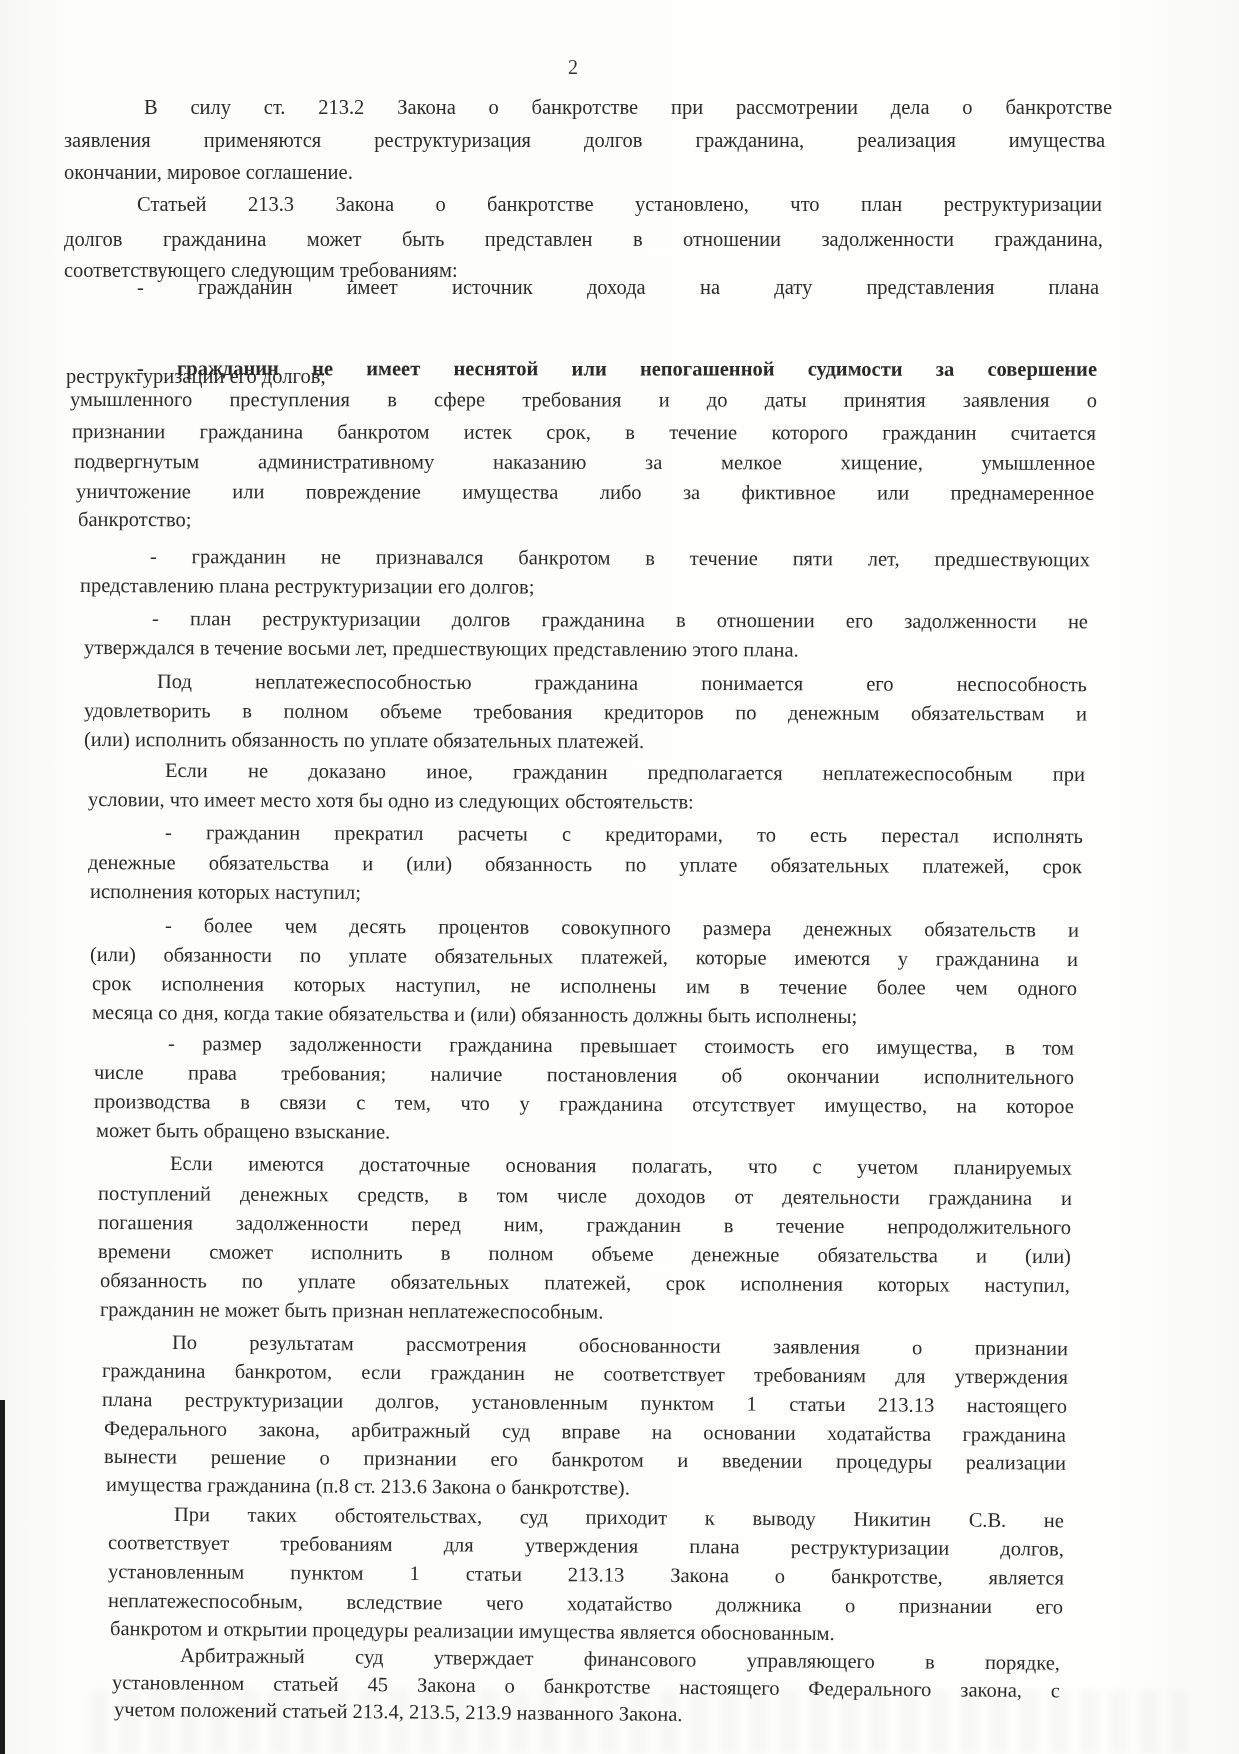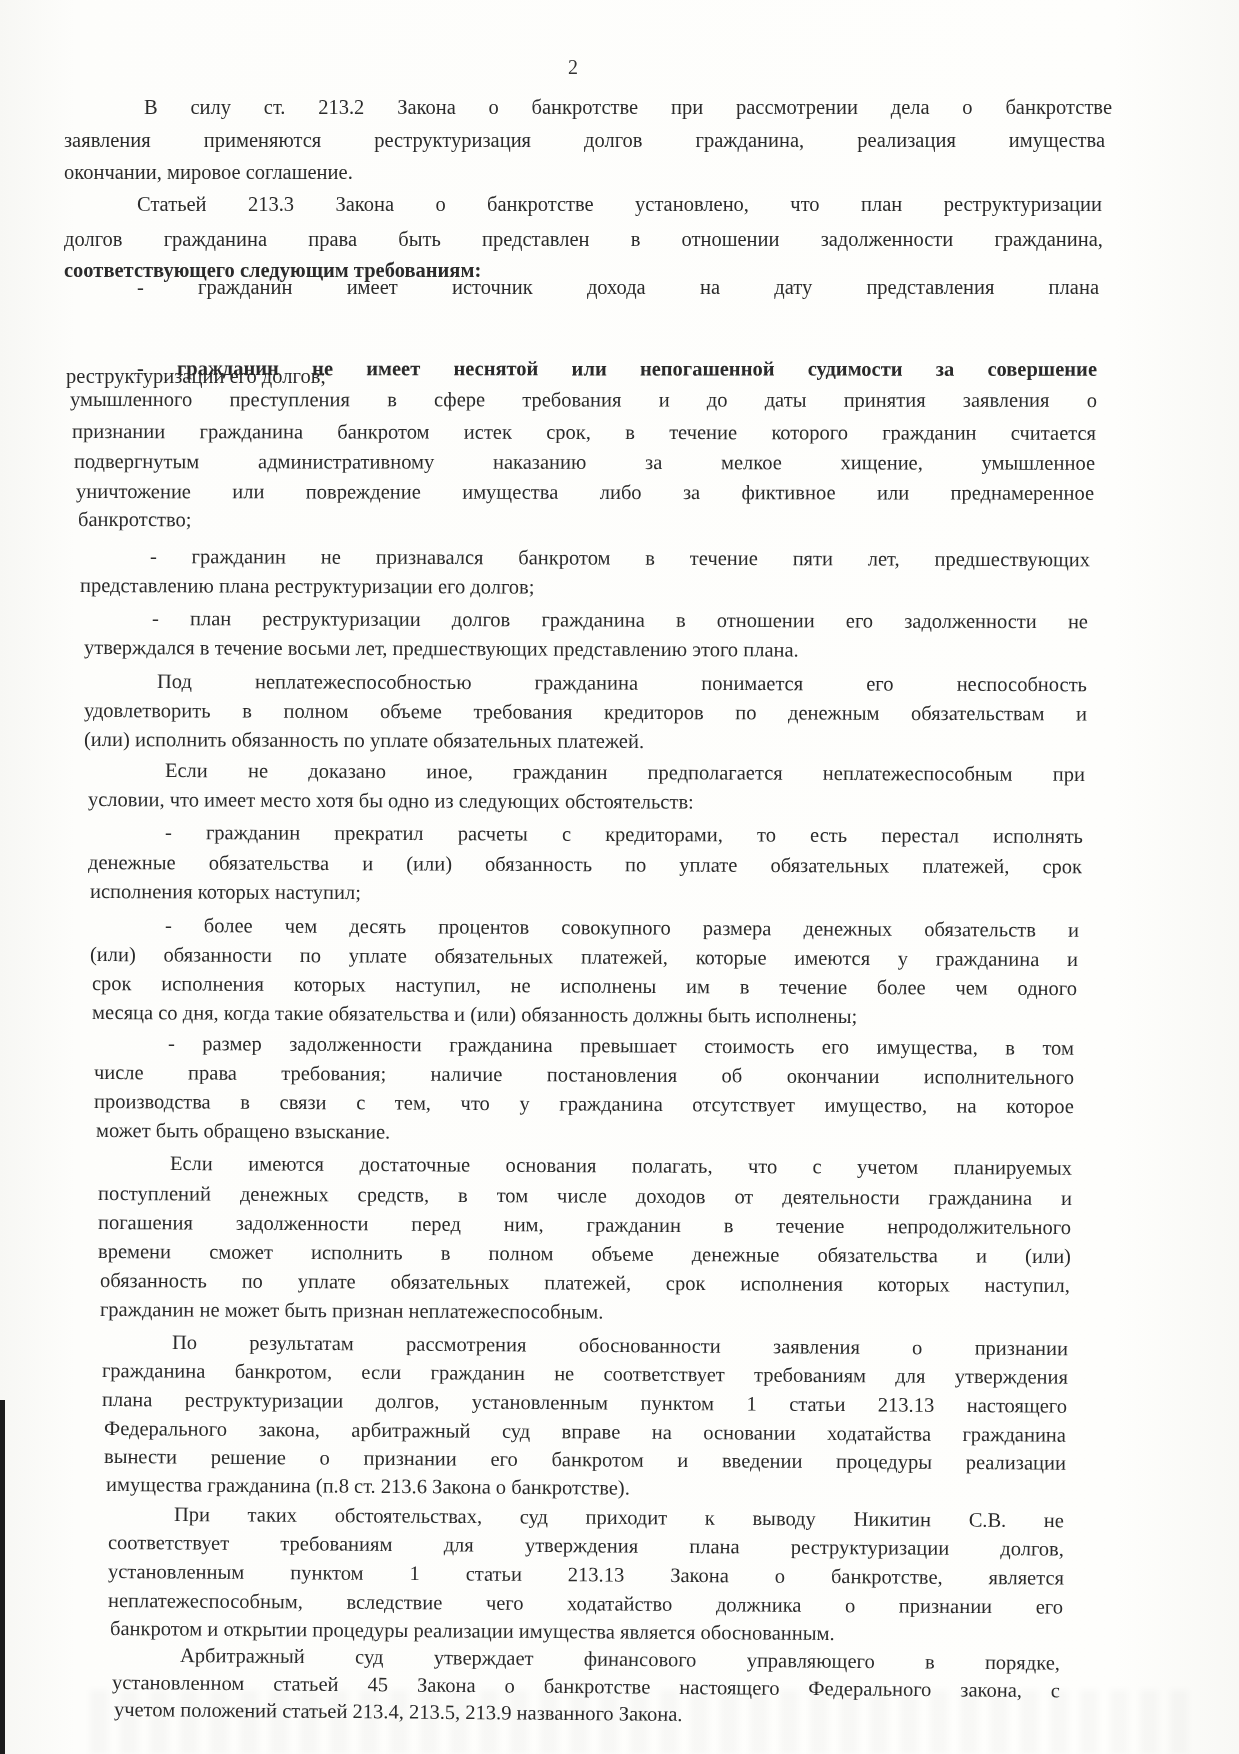--- a/index.html
+++ b/index.html
@@ -42,22 +42,22 @@
 <body>
 
 <div class="page">
   <div class="left-edge"></div>
   <div class="page-number">2</div>
   <div id="text-layer">
       <div class="line" style="top: 95.395px; left: 144px; width: 968px;">В силу ст. 213.2 Закона о банкротстве при рассмотрении дела о банкротстве</div>
       <div class="line" style="top: 128.205px; left: 64px; width: 1041px;">заявления применяются реструктуризация долгов гражданина, реализация имущества</div>
       <div class="line last" style="top: 160.05px; left: 64px; width: 1041px;">окончании, мировое соглашение.</div>
       <div class="line" style="top: 192px; left: 137px; width: 965px;">Статьей 213.3 Закона о банкротстве установлено, что план реструктуризации</div>
-      <div class="line" style="top: 226.635px; left: 64px; width: 1039px;">долгов гражданина права быть представлен в отношении задолженности гражданина,</div>
-      <div class="line last" style="top: 257.515px; left: 64px; width: 1039px; font-weight: bold;">соответствующего следующим требованиям:</div>
+      <div class="line" style="top: 226.635px; left: 64px; width: 1039px;">долгов гражданина может быть представлен в отношении задолженности гражданина,</div>
+      <div class="line last" style="top: 257.515px; left: 64px; width: 1039px;">соответствующего следующим требованиям:</div>
       <div class="line" style="top: 275px; left: 137px; width: 962px;">- гражданин имеет источник дохода на дату представления плана</div>
       <div class="line last" style="top: 322.17px; left: 66px; width: 1033px; margin-top: 42px;">реструктуризации его долгов;</div>
       <div class="line" style="top: 355.945px; left: 137px; width: 960px; transform: rotate(0.05deg); font-weight: bold;">- гражданин не имеет неснятой или непогашенной судимости за совершение</div>
       <div class="line" style="top: 386.825px; left: 70px; width: 1027px; transform: rotate(0.05deg);">умышленного преступления в сфере требования и до даты принятия заявления о</div>
       <div class="line" style="top: 418.67px; left: 72px; width: 1024px; transform: rotate(0.1deg);">признании гражданина банкротом истек срок, в течение которого гражданин считается</div>
       <div class="line" style="top: 448.585px; left: 74px; width: 1021px; transform: rotate(0.1deg);">подвергнутым административному наказанию за мелкое хищение, умышленное</div>
       <div class="line" style="top: 478.5px; left: 76px; width: 1018px; transform: rotate(0.1deg);">уничтожение или повреждение имущества либо за фиктивное или преднамеренное</div>
       <div class="line last" style="top: 507.45px; left: 78px; width: 1016px; transform: rotate(0.1deg);">банкротство;</div>
       <div class="line" style="top: 544.12px; left: 150px; width: 940px; transform: rotate(0.2deg);">- гражданин не признавался банкротом в течение пяти лет, предшествующих</div>
       <div class="line last" style="top: 573.07px; left: 80px; width: 1010px; transform: rotate(0.2deg);">представлению плана реструктуризации его долгов;</div>

